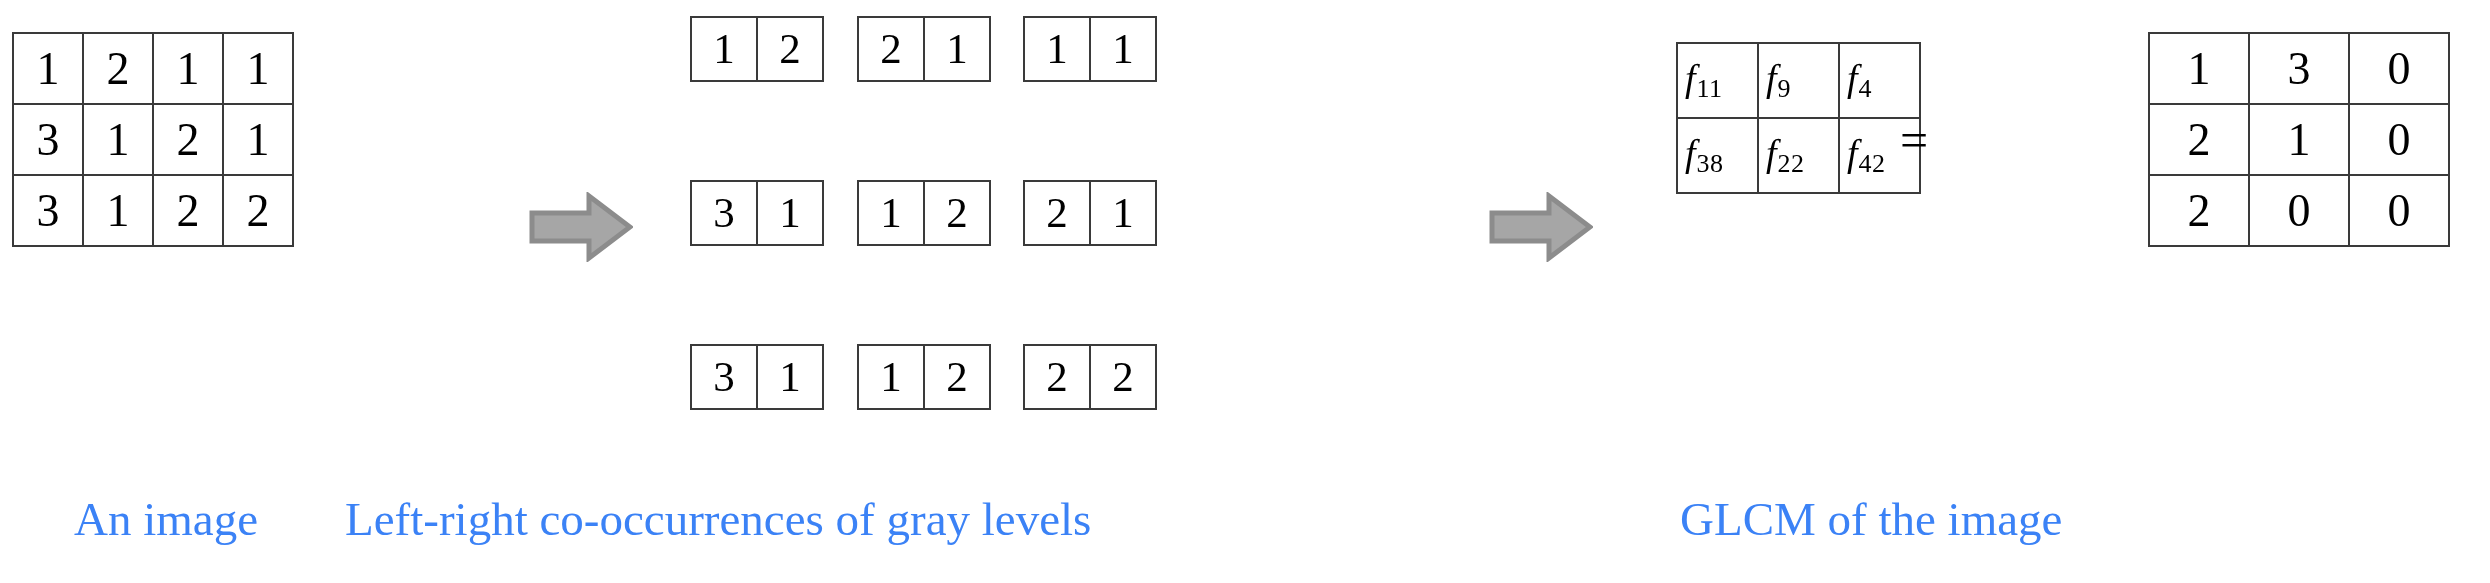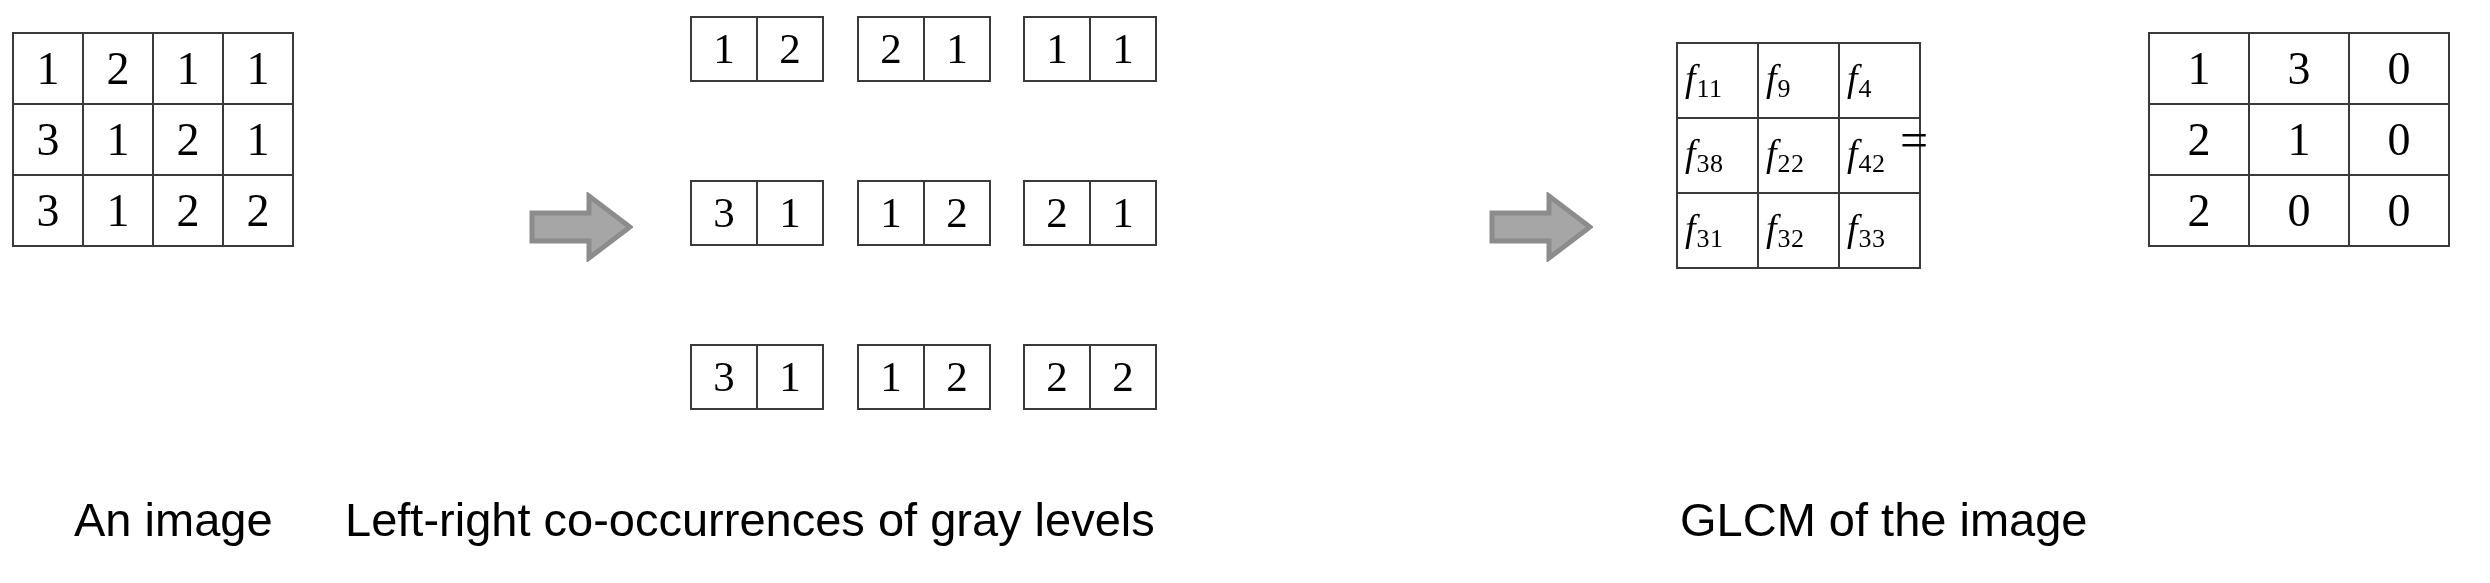--- a/index.html
+++ b/index.html
@@ -64,22 +64,22 @@
     font-size:50px;line-height:1;color:#000;
   }
 
   
   .arrow{position:absolute;}
   .arrow svg{display:block;}
 
   
   .caption{
     position:absolute;
-    font-family:Liberation Sans, sans-serif;
-    font-size:47px;line-height:1.05;color:#000000;
+    font-family:Liberation Serif, serif;
+    font-size:47px;line-height:1.05;color:#3b82f6;
     white-space:nowrap;
   }
   #caption-image{left:74px;top:495px;}
   #caption-pairs{left:345px;top:495px;}
   #caption-glcm{left:1680px;top:495px;}
 </style>
 </head>
 <body>
 
 <div class="stage">
@@ -220,25 +220,20 @@
         <tr>
           <td><span class="fsym"><i>f</i><sub>11</sub></span></td>
           <td><span class="fsym"><i>f</i><sub>9</sub></span></td>
           <td><span class="fsym"><i>f</i><sub>4</sub></span></td>
         </tr>
         <tr>
           <td><span class="fsym"><i>f</i><sub>38</sub></span></td>
           <td><span class="fsym"><i>f</i><sub>22</sub></span></td>
           <td><span class="fsym"><i>f</i><sub>42</sub></span></td>
         </tr>
-        <tr>
-          <td><span class="fsym"><i>f</i><sub>31</sub></span></td>
-          <td><span class="fsym"><i>f</i><sub>32</sub></span></td>
-          <td><span class="fsym"><i>f</i><sub>33</sub></span></td>
-        </tr>
       </tbody>
     </table>
   </div>
 
   <div id="equals-sign">=</div>
 
   <div class="grid" id="glcm-numeric">
     <table>
       <tbody>
         <tr>

